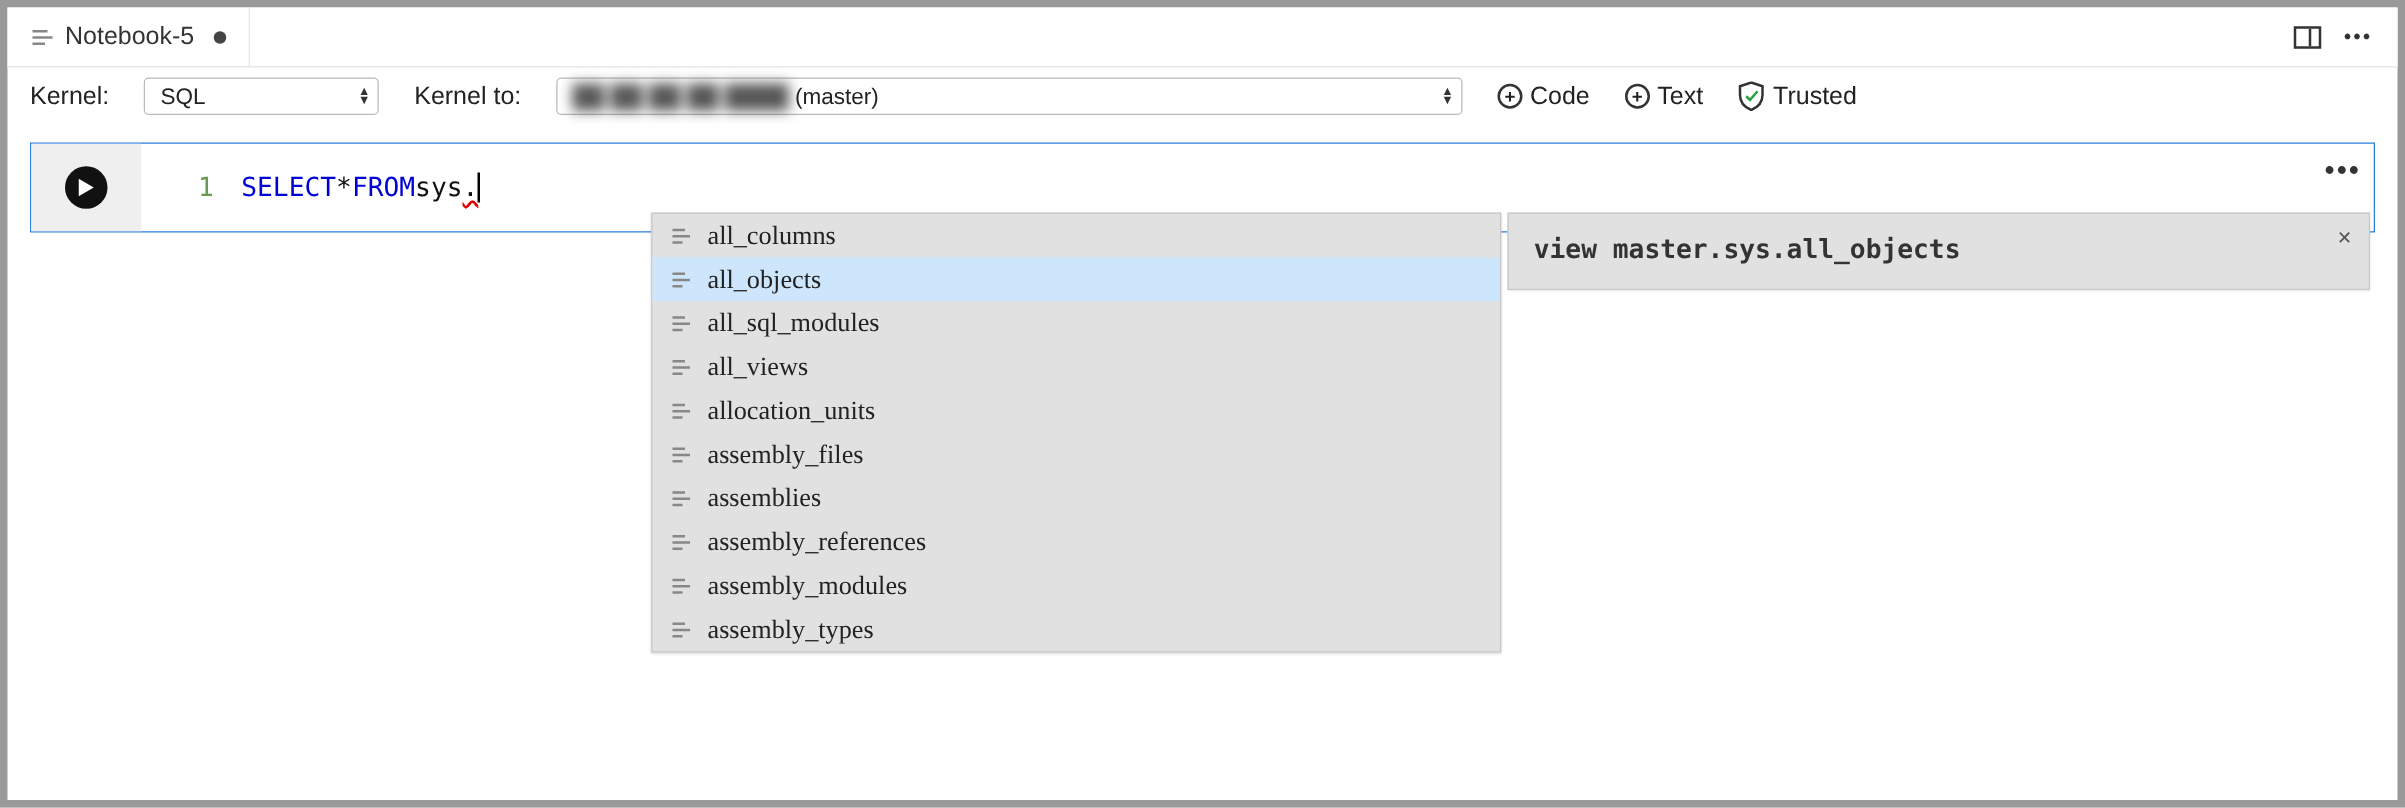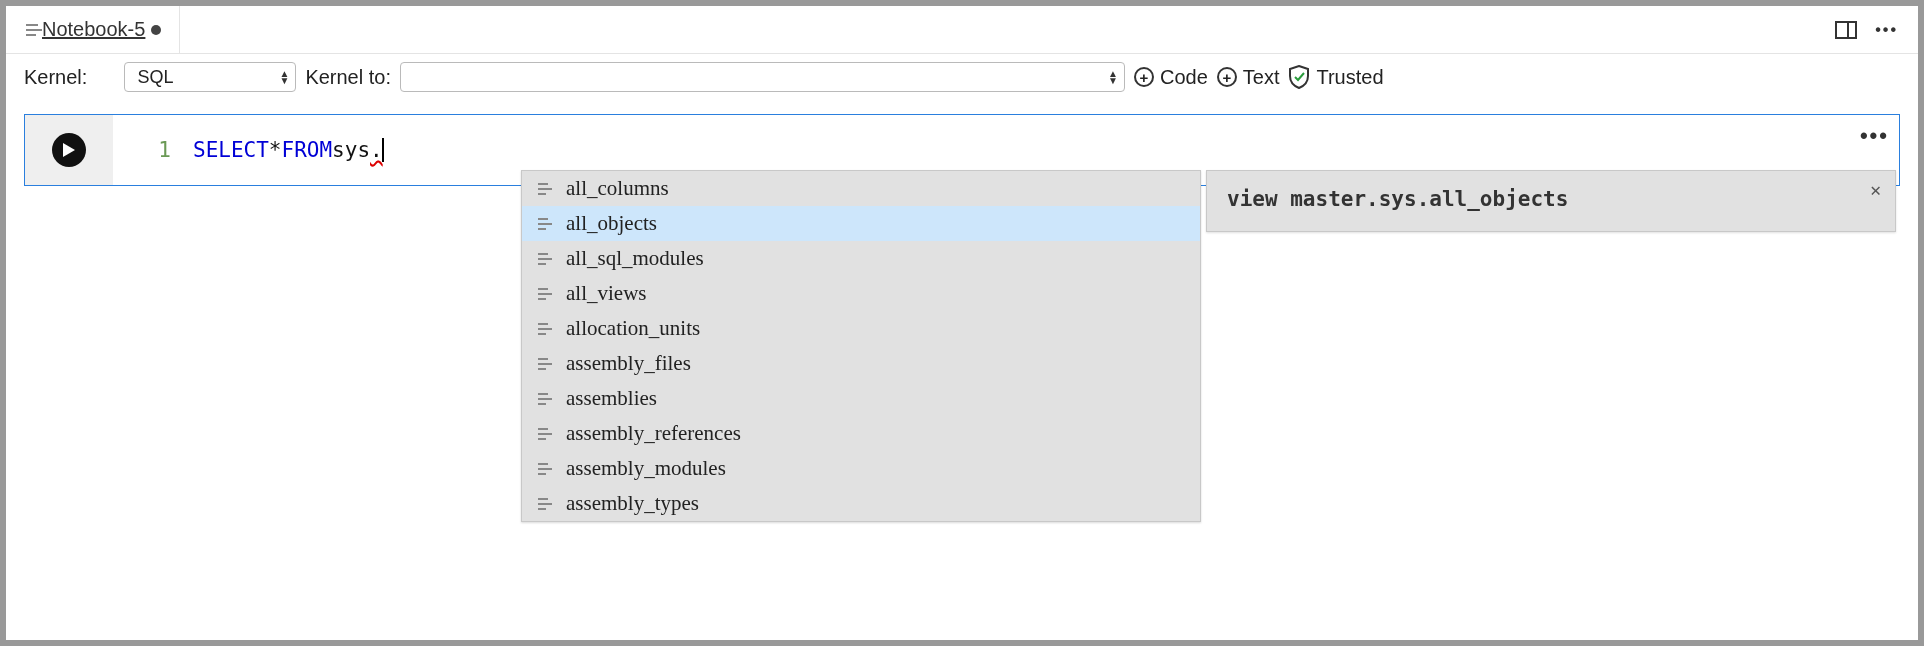--- a/index.html
+++ b/index.html
@@ -22,44 +22,44 @@
   
   .tabbar {
     height: 48px;
     background: #fff;
     border-bottom: 1px solid #e4e4e4;
     display: flex; align-items: stretch;
     padding-left: 10px;
   }
   .tab {
     display: flex; align-items: center;
+    gap: 10px;
     padding: 0 18px 0 10px;
     border-right: 1px solid #e4e4e4;
     color: #333;
     font-size: 20px;
-    text-decoration: underline;
   }
   .tab .lines-icon { color:#888; }
   .tab .dirty-dot {
     width: 10px; height: 10px;
     border-radius: 50%;
     background: #444;
     margin-left: 6px;
   }
   .tabbar .spacer { flex: 1; }
   .tabbar .right-icons {
     display: flex; align-items: center; gap: 18px;
     padding-right: 20px;
     color: #333;
   }
   
   .toolbar {
     height: 46px;
     display: flex; align-items: center;
-    gap: 9px;
+    gap: 28px;
     padding: 0 18px;
     font-size: 20px;
     color: #222;
   }
   .select {
     position: relative;
     border: 1px solid #bababa;
     border-radius: 4px;
     background: #fff;
     height: 30px;
@@ -69,21 +69,21 @@
     color: #222;
   }
   .select .arrows {
     position: absolute; right: 6px; top: 50%;
     transform: translateY(-50%);
     display: flex; flex-direction: column;
     line-height: 7px;
     font-size: 10px;
     color: #333;
   }
-  .select.kernel { width: 172px; margin-left: 28px; }
+  .select.kernel { width: 188px; }
   .select.attach { width: 725px; }
   .attach .blur {
     display: inline-block;
     filter: blur(5px);
     color: #555;
     letter-spacing: 0px;
   }
   .toolbar .action-btn {
     display: flex; align-items: center; gap: 6px;
     font-size: 20px;
@@ -248,20 +248,24 @@
     </div>
 
     <div class="toolbar">
       <span>Kernel:</span>
       <div class="select kernel">
         <span>SQL</span>
         <span class="arrows">▲<br>▼</span>
       </div>
       <span>Kernel to:</span>
       <div class="select attach">
+        <span>
+          <span class="blur">██ ██ ██ ██ ████</span>
+          <span>(master)</span>
+        </span>
         <span class="arrows">▲<br>▼</span>
       </div>
       <div class="action-btn">
         <span class="plus-circle">+</span>
         <span>Code</span>
       </div>
       <div class="action-btn">
         <span class="plus-circle">+</span>
         <span>Text</span>
       </div>

